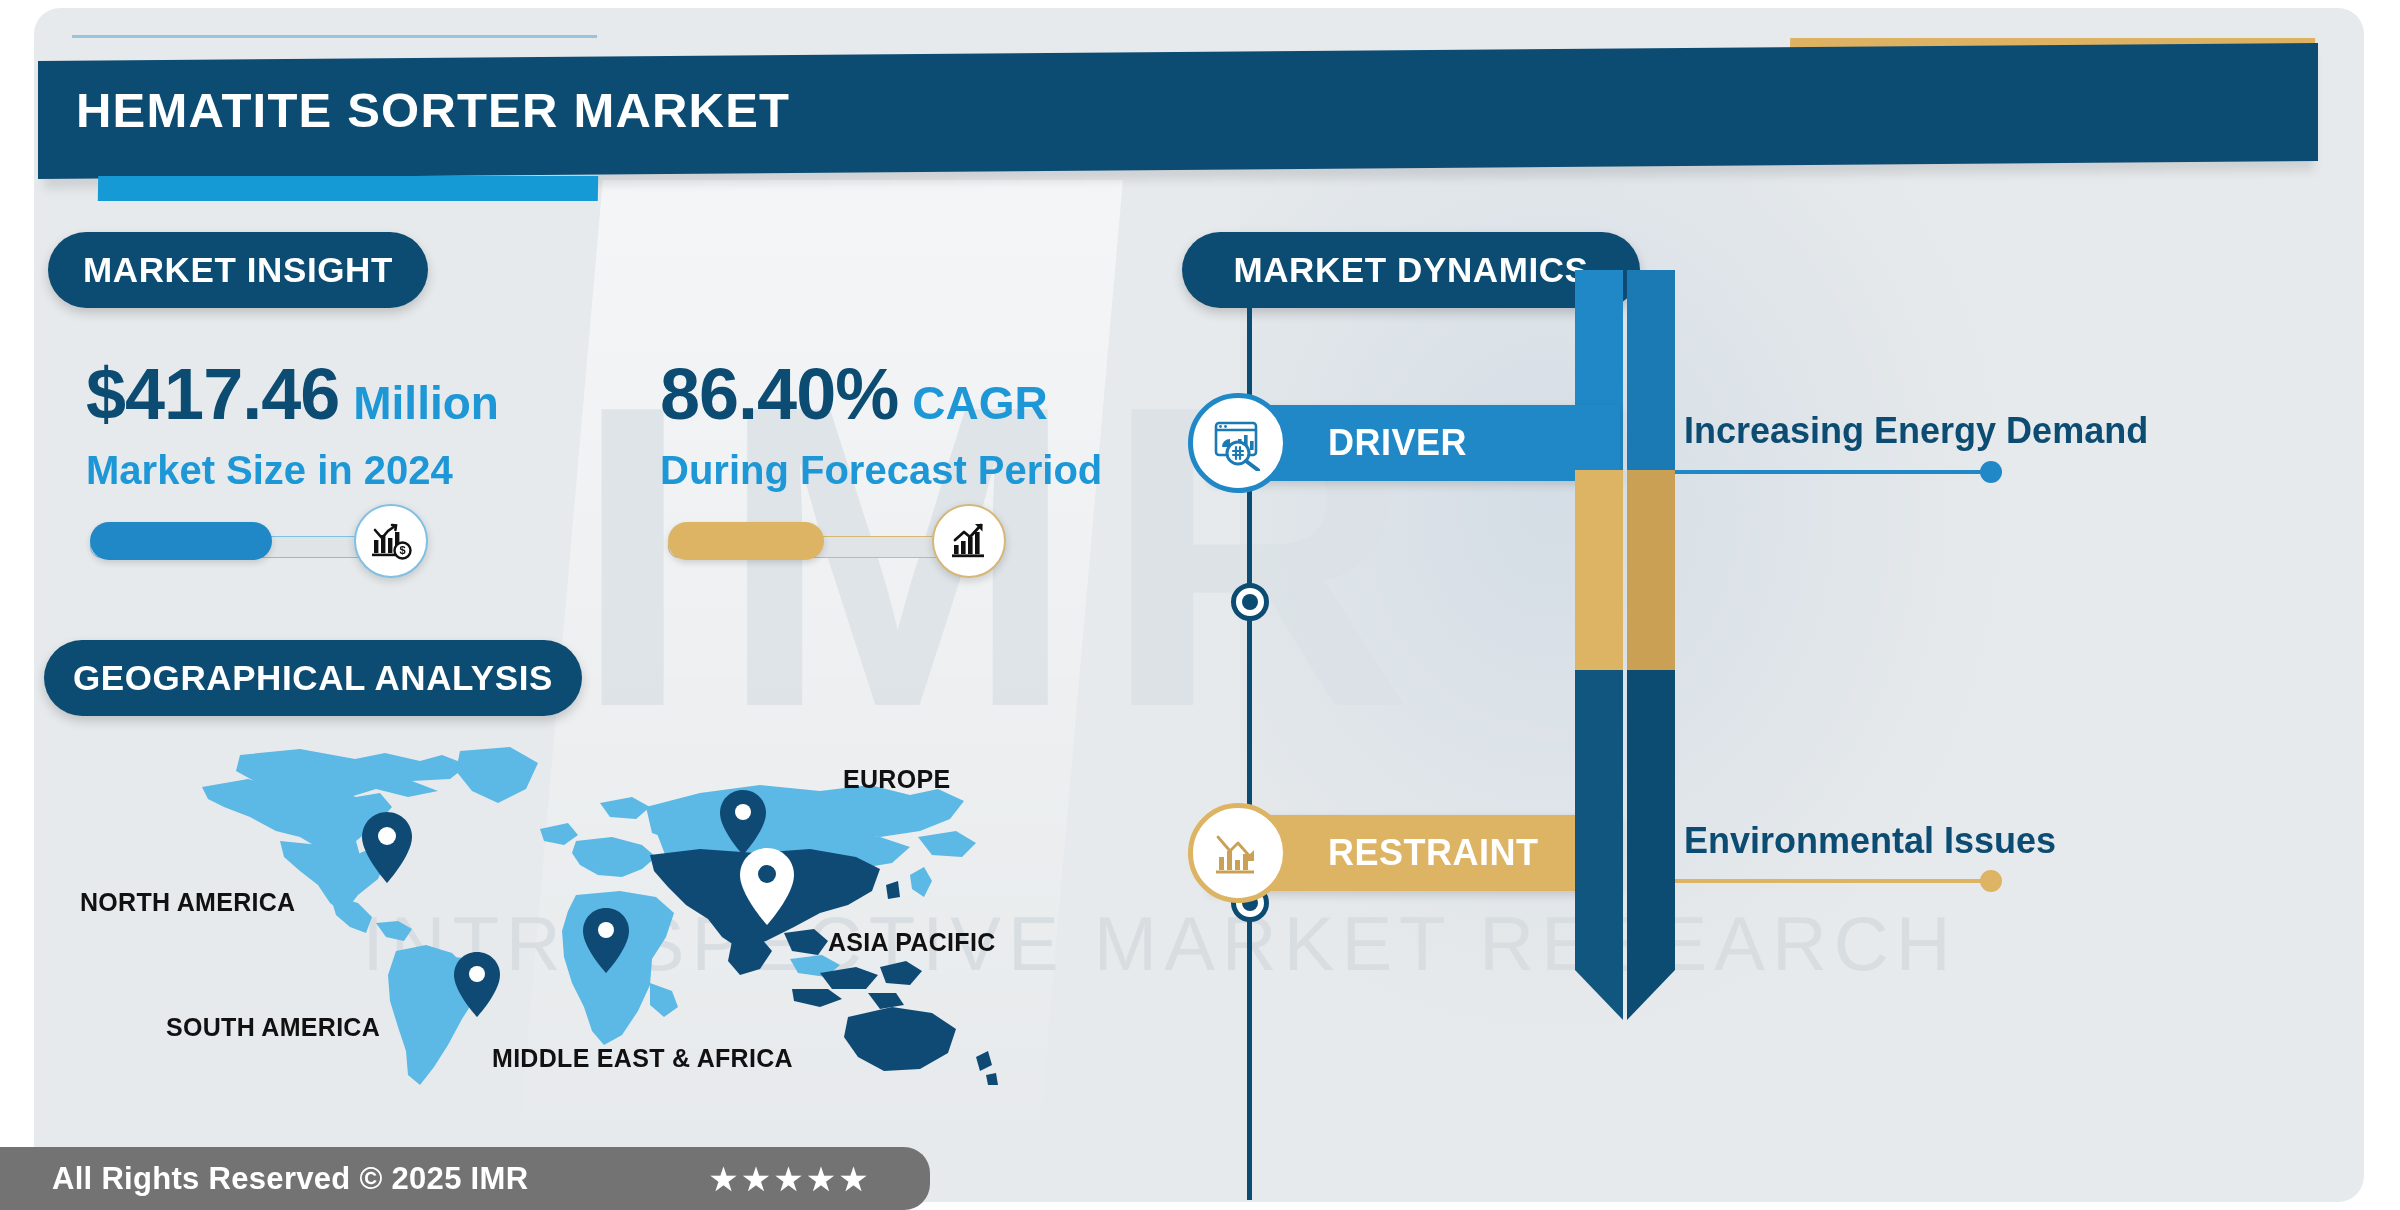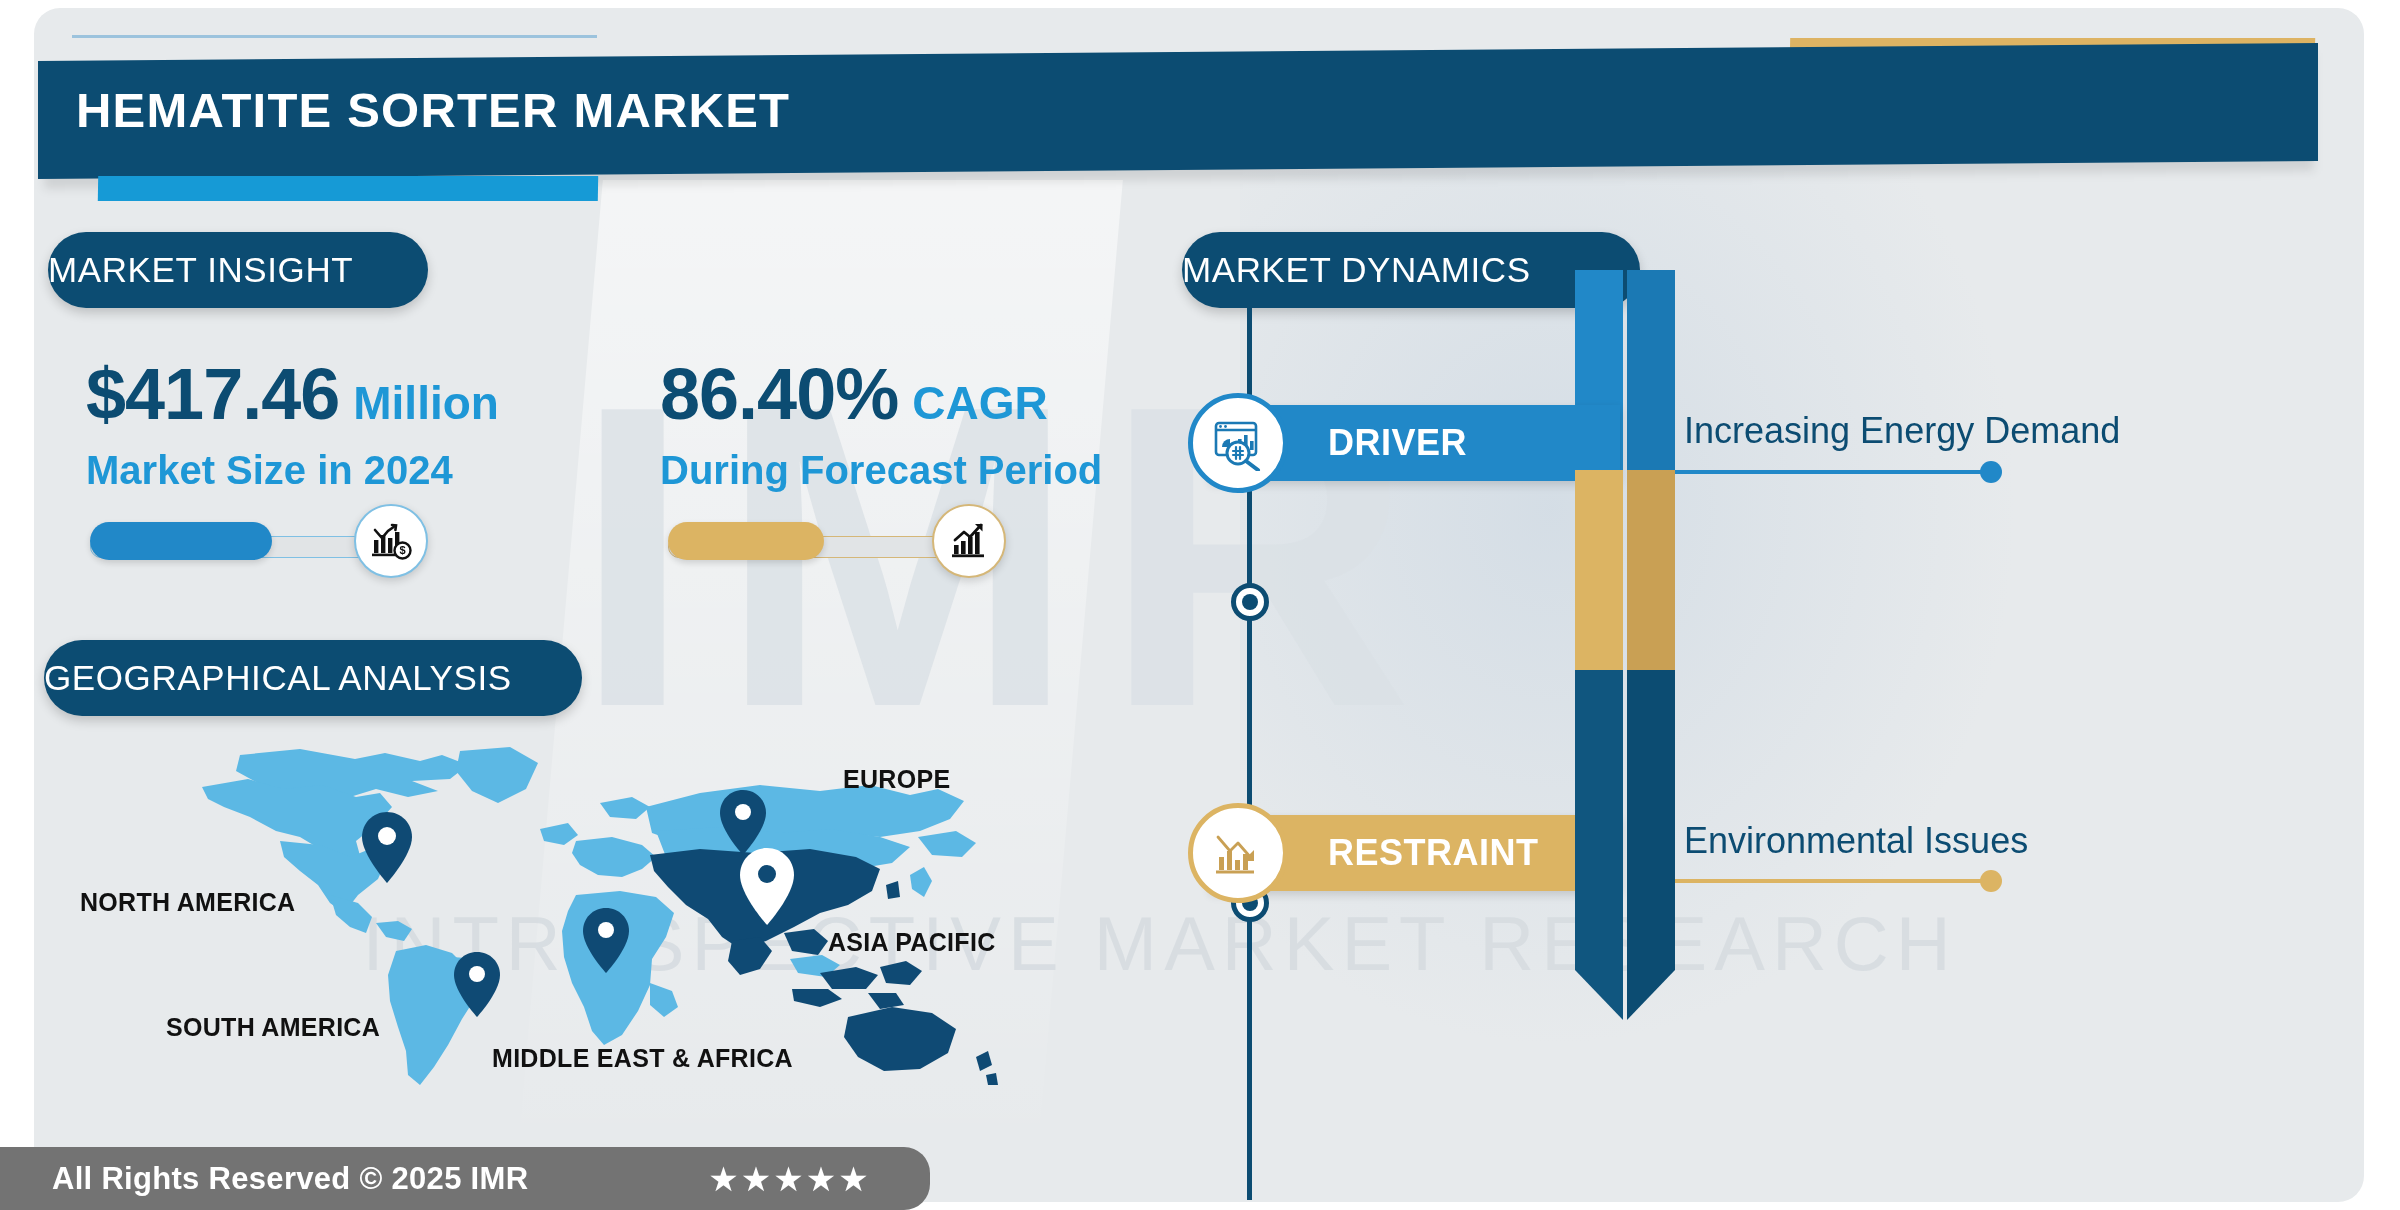--- a/index.html
+++ b/index.html
@@ -122,21 +122,22 @@
   }
 
   
   .pill {
     position: absolute;
     background: #0c4c72;
     color: #fff;
     border-radius: 60px;
     display: flex;
     align-items: center;
-    font-weight: 400;
+    justify-content: center;
+    font-weight: 700;
     letter-spacing: 0.6px;
     box-shadow: 0 5px 11px rgba(0,0,0,0.18);
     white-space: nowrap;
   }
   #pill-insight { left: 48px; top: 232px; width: 380px; height: 76px; font-size: 35px; }
   #pill-geo     { left: 44px; top: 640px; width: 538px; height: 76px; font-size: 35px; }
   #pill-dyn     { left: 1182px; top: 232px; width: 458px; height: 76px; font-size: 35px; }
 
   
   .stat { position: absolute; }
@@ -276,21 +277,21 @@
     z-index: 3;
   }
   .dyn-icon.blue  { border: 5px solid #2188c8; }
   .dyn-icon.gold  { border: 5px solid #dcb463; }
 
   .ribbon { position: absolute; top: -90px; }
 
   .dyn-text {
     position: absolute;
     font-size: 36px;
-    font-weight: 400;
+    font-weight: 700;
     color: #0c4c72;
     white-space: nowrap;
   }
   .dyn-underline {
     position: absolute;
     height: 4px;
   }
   .dyn-dot {
     position: absolute;
     width: 22px; height: 22px;

